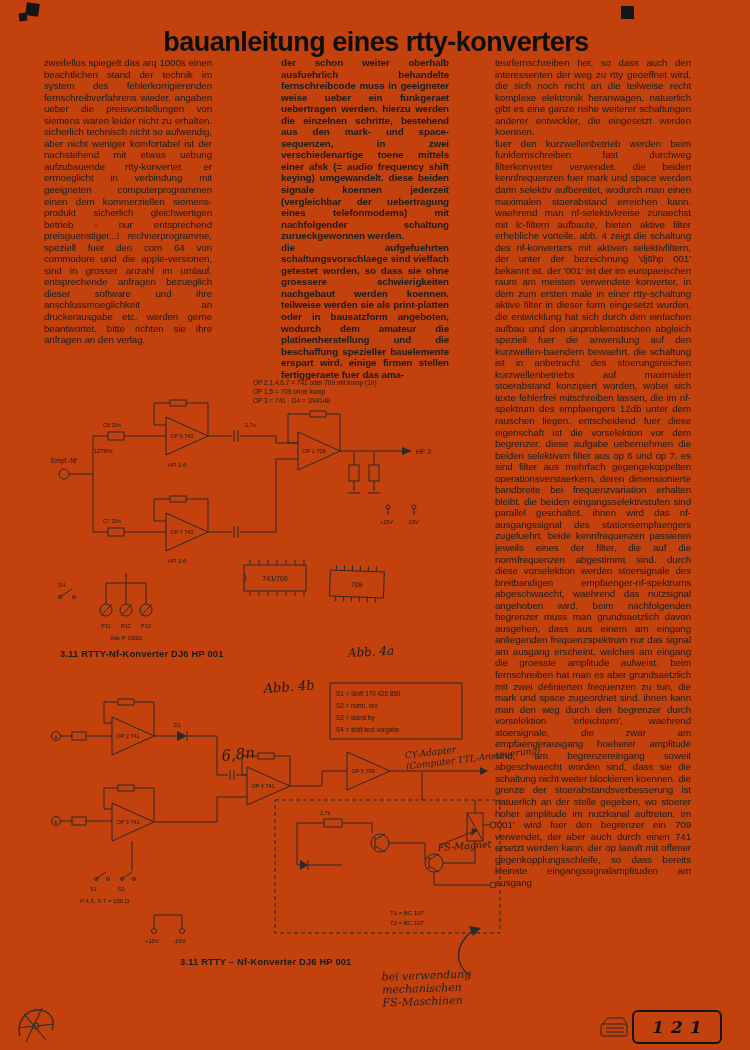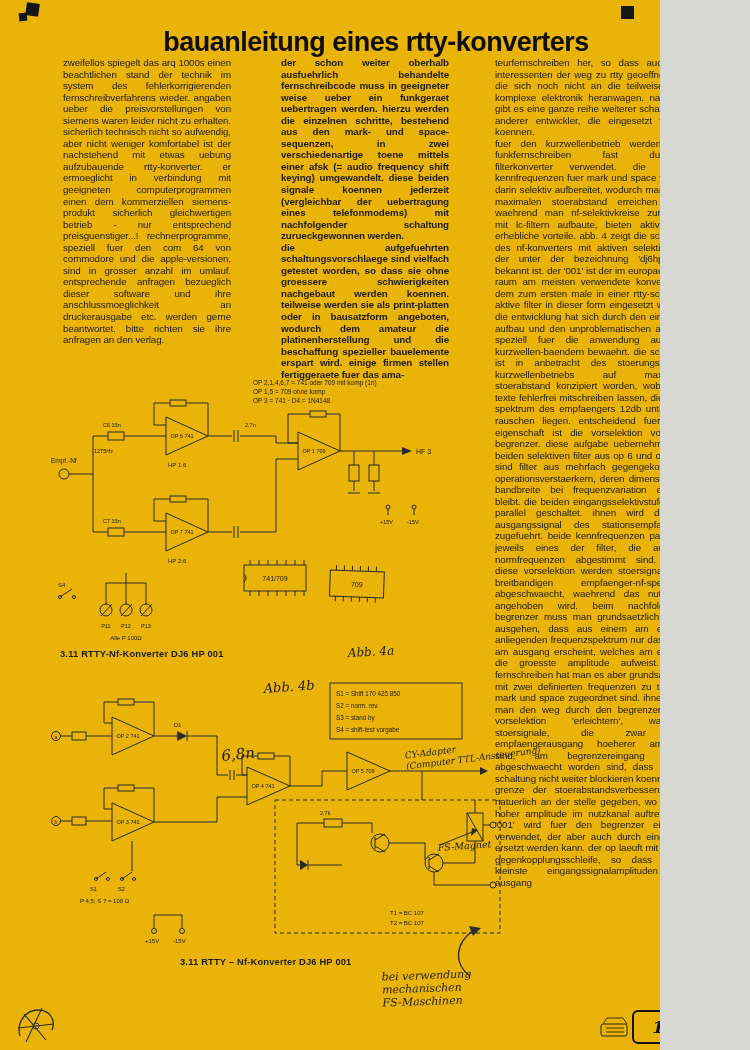--- a/index.html
+++ b/index.html
@@ -1,23 +1,23 @@
 <!DOCTYPE html>
 <html><head>
 <meta charset="utf-8">
 <style>
   html,body{margin:0;padding:0;background:#d8d8d2;}
-  .page{position:relative;width:660px;height:1050px;background:#eab308;overflow:hidden;
+  .page{position:relative;width:750px;height:1050px;background:#c2410c;overflow:hidden;
         font-family:"Liberation Sans",sans-serif;color:#1b1b1b;}
   .regmark{position:absolute;background:#151515;}
   .title{position:absolute;top:27px;left:110px;width:532px;text-align:center;
          font-size:27px;font-weight:bold;letter-spacing:-0.5px;color:#0e0e0e;}
   .col{position:absolute;top:57px;font-size:9.8px;line-height:11.55px;text-align:justify;
        white-space:pre-line;color:#1d1d1d;letter-spacing:-0.1px;}
-  #col1{left:63px;width:168px;}
+  #col1{left:44px;width:168px;}
   #col2{left:281px;width:168px;font-weight:bold;}
   #col3{left:495px;width:196px;}
   .schemwrap{position:absolute;text-align:right;}
   .schem .wire{fill:none;stroke:#2a2a2a;stroke-width:1;}
   .schem .dash{fill:none;stroke:#2a2a2a;stroke-width:1;stroke-dasharray:4 3;}
   .schem .comp{fill:none;stroke:#2a2a2a;stroke-width:1;}
   .schem .solid{fill:#2a2a2a;stroke:none;}
   .schem text{fill:#1c1c1c;}
   .t5{font-size:5px}.t55{font-size:5.5px}.t6{font-size:6px}.t63{font-size:6.3px}
   .t65{font-size:6.5px}.t7{font-size:7px}

